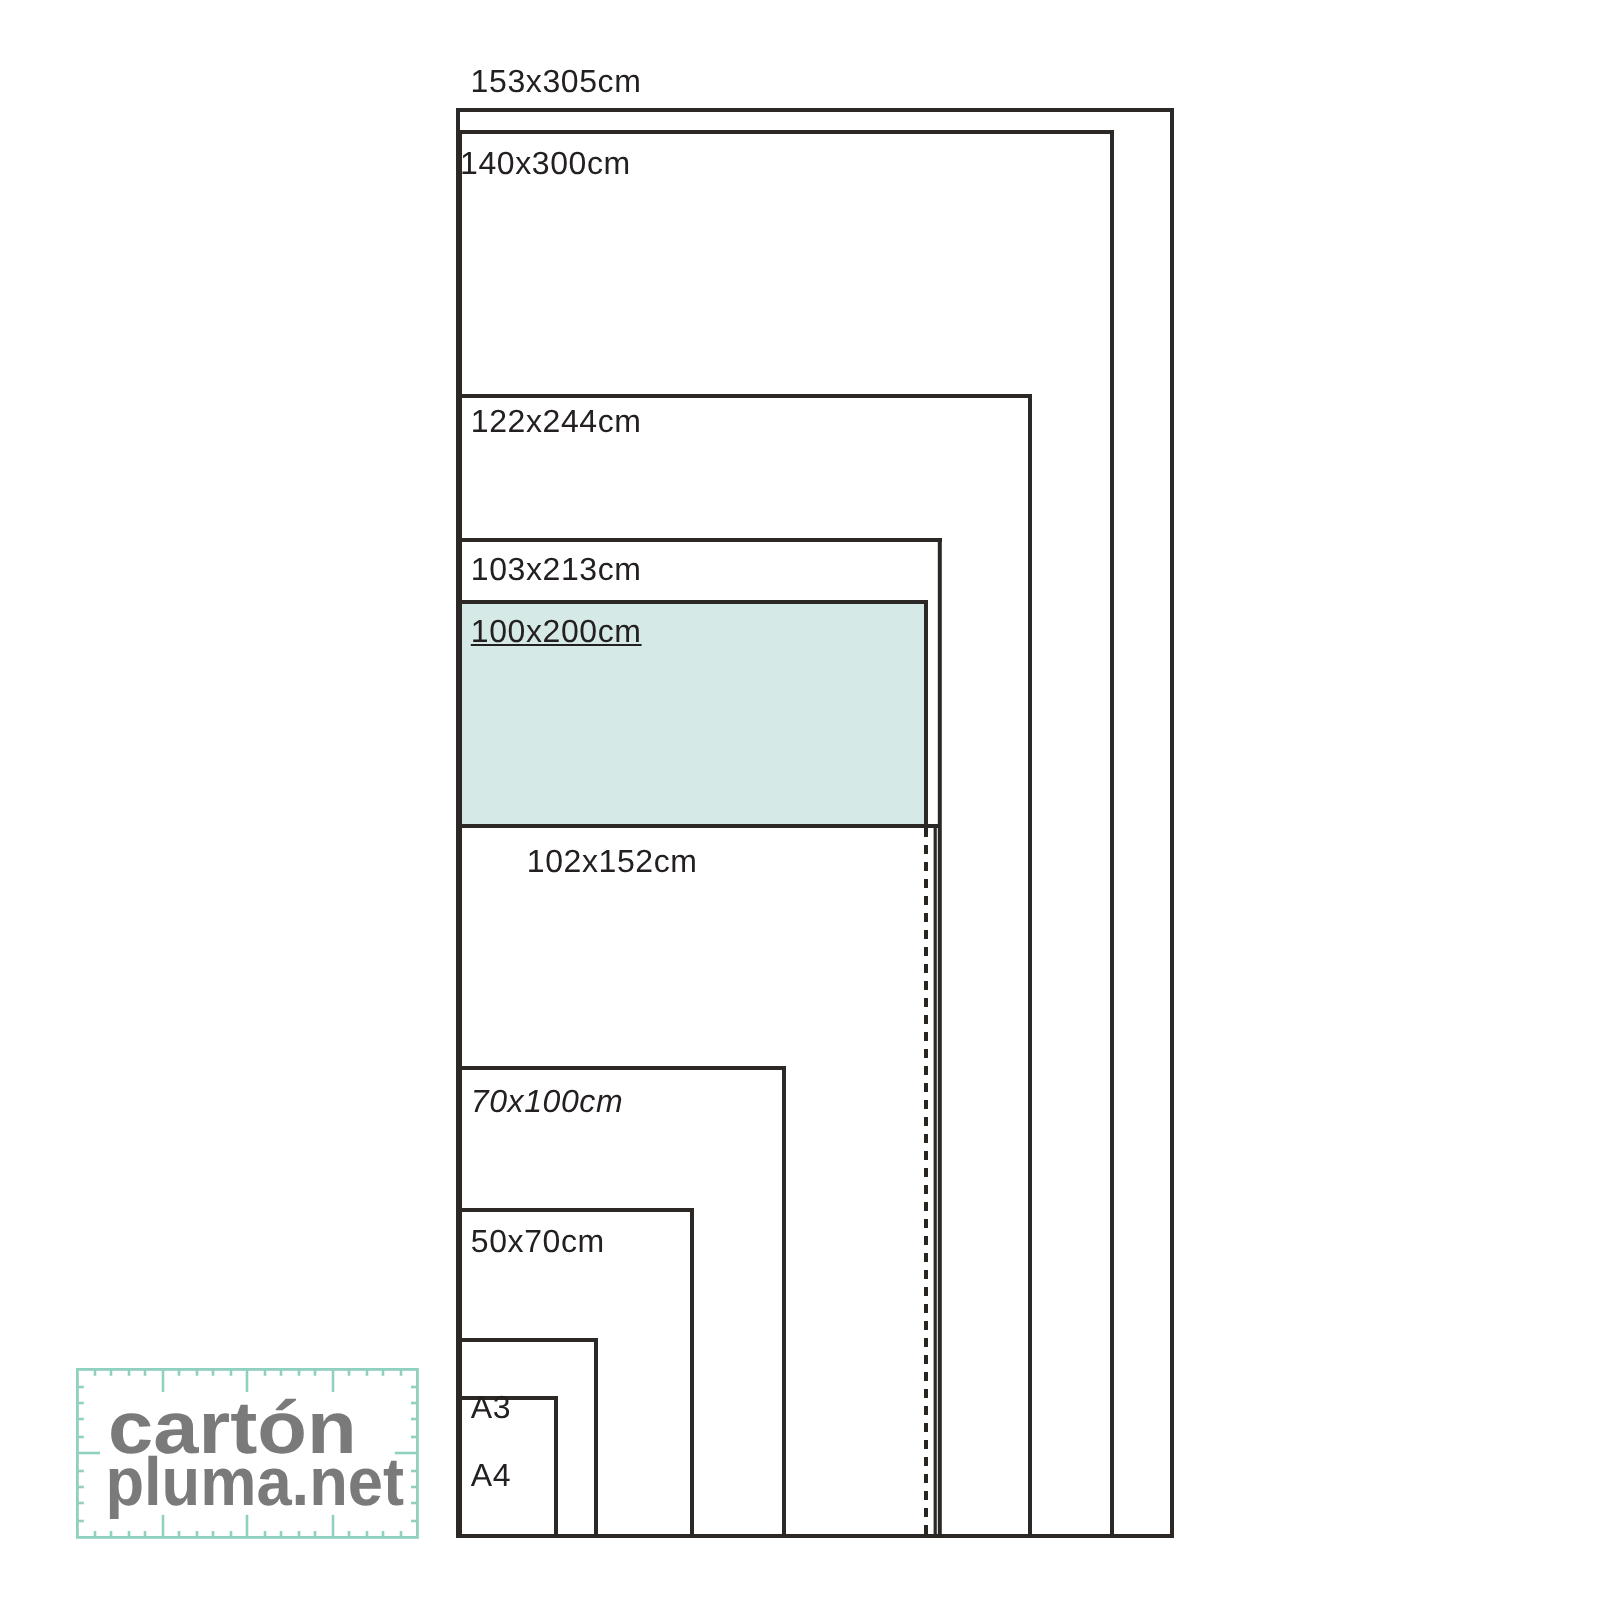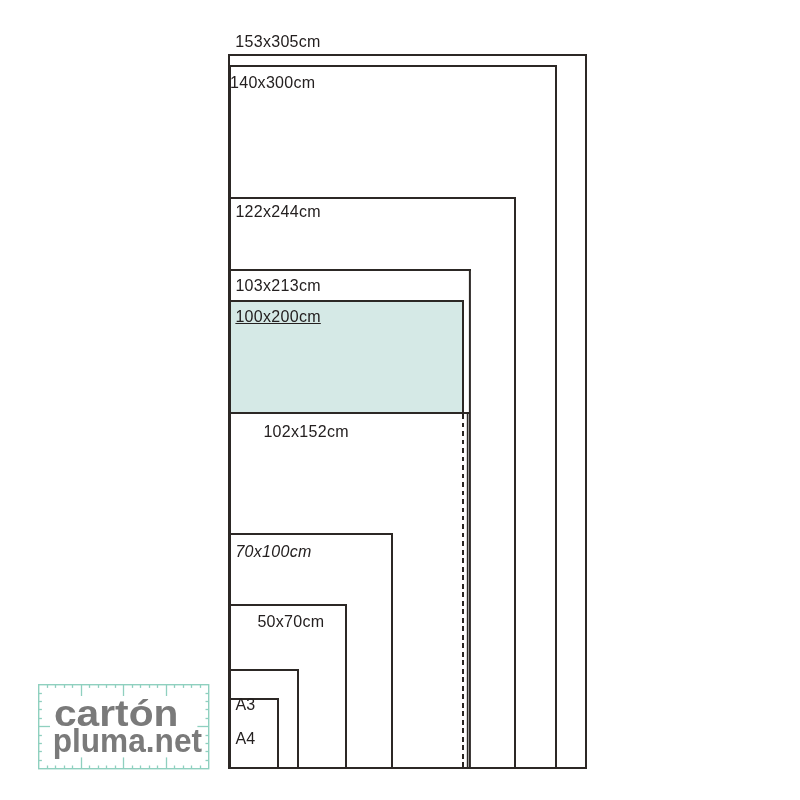--- a/index.html
+++ b/index.html
@@ -25,21 +25,21 @@
 
   <div style="position:absolute;left:462.3px;top:414.3px;width:1.7px;height:354px;background:repeating-linear-gradient(to bottom,#282420 0px,#282420 4.5px,transparent 4.5px,transparent 8.5px);"></div>
 
   <div class="lbl" id="t153" style="left:235.3px;top:34.1px;">153x305cm</div>
   <div class="lbl" id="t140" style="left:230px;top:74.8px;">140x300cm</div>
   <div class="lbl" id="t122" style="left:235.4px;top:204px;">122x244cm</div>
   <div class="lbl" id="t103" style="left:235.4px;top:278.0px;">103x213cm</div>
   <div class="lbl" id="t100" style="left:235.4px;top:309.2px;text-decoration:underline;">100x200cm</div>
   <div class="lbl" id="t102" style="left:235.4px;top:424px;margin-left:28px;">102x152cm</div>
   <div class="lbl" id="t70" style="left:235.4px;top:544.2px;font-style:italic;">70x100cm</div>
-  <div class="lbl" id="t50" style="left:235.4px;top:614.2px;margin-left:22px;">50x70cm</div>
+  <div class="lbl" id="t50" style="left:235.4px;top:614.2px;">50x70cm</div>
   <div class="lbl" id="tA3" style="left:235.4px;top:697px;">A3</div>
   <div class="lbl" id="tA4" style="left:235.4px;top:706.1px;margin-top:25px;">A4</div>
 
   <svg id="logo" width="800" height="800" viewBox="0 0 800 800" style="position:absolute;left:0;top:0;" xmlns="http://www.w3.org/2000/svg">
     <line x1="467.6" y1="412.0" x2="467.6" y2="768.7" stroke="#2c2825" stroke-width="1.6"></line>
     <line x1="469.9" y1="269.3" x2="469.9" y2="768.7" stroke="#2c2825" stroke-width="2"></line>
     <g stroke="#8fd0bf" stroke-width="1.4" fill="none">
       <rect x="38.7" y="684.7" width="170" height="84"></rect>
     </g>
     <g stroke="#8fd0bf" stroke-width="1.3">

